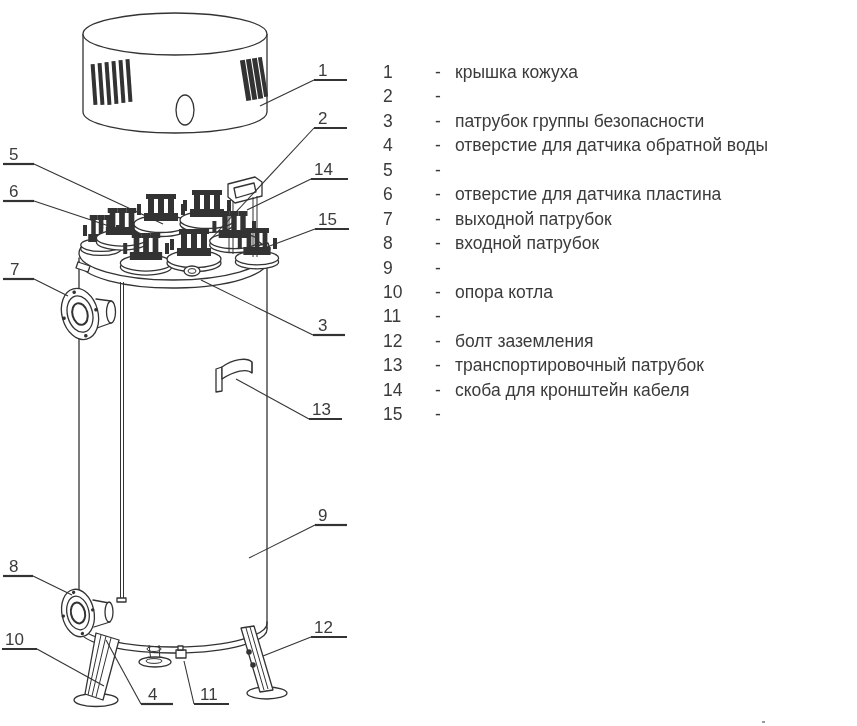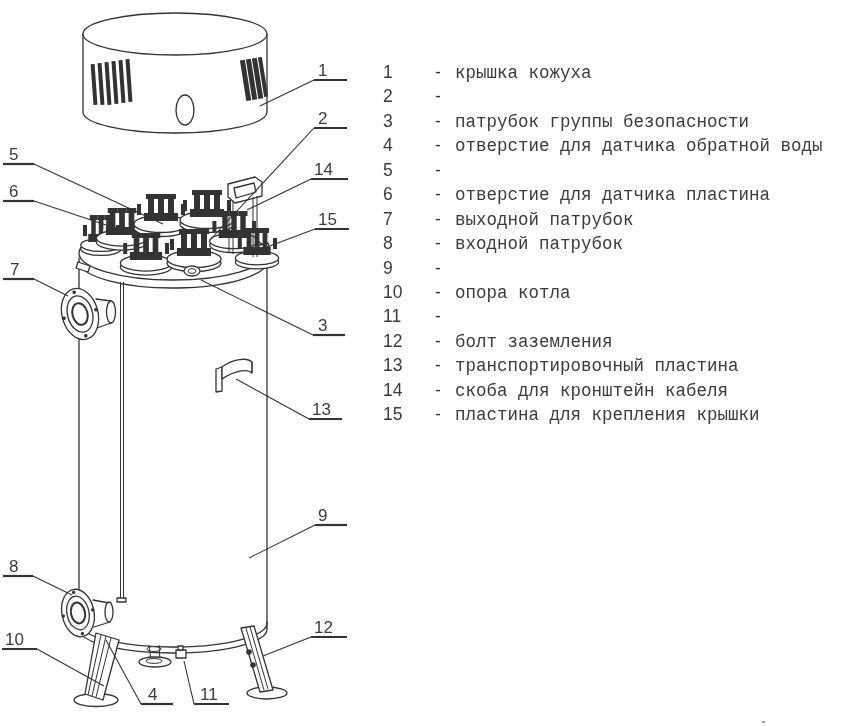--- a/index.html
+++ b/index.html
@@ -12,21 +12,21 @@
   .thin{fill:none;stroke:#333333;stroke-width:1;}
   .dark{fill:#333333;stroke:none;}
   .leader{fill:none;stroke:#333333;stroke-width:1.1;}
   .under{stroke:#333333;stroke-width:2.2;}
   .num{font-family:"Liberation Sans",sans-serif;font-size:17px;fill:#3b3b3b;}
   
   .legend{position:absolute;left:383px;top:60px;width:470px;color:#3b3b3b;}
   .legend-row{display:flex;align-items:baseline;height:24.45px;font-size:17.5px;line-height:24.45px;}
   .legend-num{width:52px;flex:0 0 52px;}
   .legend-sep{width:20px;flex:0 0 20px;}
-  .legend-text{white-space:nowrap;font-family:Liberation Mono, monospace;}
+  .legend-text{white-space:nowrap;}
 </style>
 </head>
 <body>
 
 <div class="stage">
 
   <svg width="857" height="726" viewBox="0 0 857 726">
 
     <g>
       <path class="lnw" d="M83,34 L83,112 A92,21 0 0 0 267,112 L267,34"></path>
@@ -390,26 +390,25 @@
         <span class="legend-sep">-</span>
       </div>
     <div class="legend-row">
         <span class="legend-num">12</span>
         <span class="legend-sep">-</span>
         <span class="legend-text">болт заземления</span>
       </div>
     <div class="legend-row">
         <span class="legend-num">13</span>
         <span class="legend-sep">-</span>
-        <span class="legend-text">транспортировочный пластина</span>
+        <span class="legend-text">транспортировочный патрубок</span>
       </div>
     <div class="legend-row">
         <span class="legend-num">14</span>
         <span class="legend-sep">-</span>
         <span class="legend-text">скоба для кронштейн кабеля</span>
       </div>
     <div class="legend-row">
         <span class="legend-num">15</span>
         <span class="legend-sep">-</span>
-        <span class="legend-text">пластина для крепления крышки</span>
       </div>
   </div>
 </div>
 
 </body></html>

